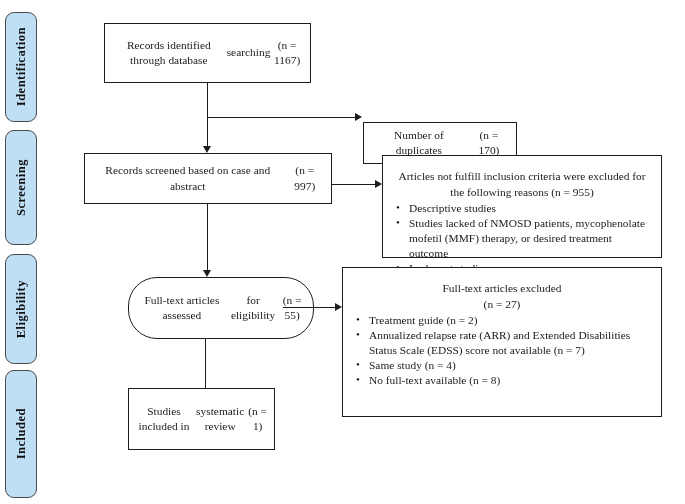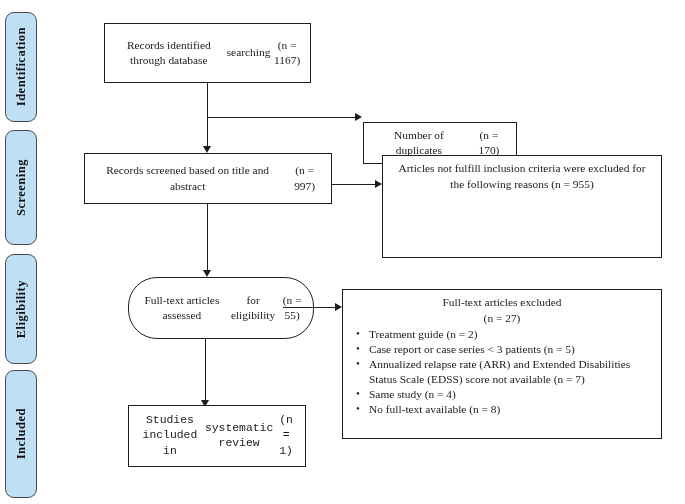--- a/index.html
+++ b/index.html
@@ -52,21 +52,21 @@
   }
   .box-center {
     display: flex;
     flex-direction: row;
     align-items: center;
     justify-content: center;
     text-align: center;
     padding: 3px 6px;
   }
   .box-list {
-    padding: 5px 7px 5px 7px;
+    padding: 13px 7px 5px 7px;
   }
   .box-list .head {
     text-align: center;
     margin-bottom: 1px;
   }
   .box-list ul {
     margin: 0;
     padding: 0;
     list-style: none;
   }
@@ -144,58 +144,62 @@
 
   <div class="hline" style="left:207px; top:117px; width:148px;"></div>
   <div class="arrow-right" style="left:355px; top:112.5px;"></div>
 
   <div class="box box-center" style="left:363px; top:96px; width:154px; height:42px;margin-top:26px;">
     <div>Number of duplicates</div>
     <div>(n = 170)</div>
   </div>
 
   <div class="box box-center" style="left:84px; top:153px; width:248px; height:51px;">
-    <div>Records screened based on title and abstract</div>
+    <div>Records screened based on case and abstract</div>
     <div>(n = 997)</div>
   </div>
 
   <div class="hline" style="left:332px; top:184px; width:43px;"></div>
   <div class="arrow-right" style="left:375px; top:179.5px;"></div>
 
   <div class="vline" style="left:207px; top:204px; width:0; height:66px;"></div>
   <div class="arrow-down" style="left:202.5px; top:270px;"></div>
 
   <div class="box box-list" style="left:382px; top:155px; width:280px; height:103px;">
     <div class="head">Articles not fulfill  inclusion  criteria were excluded for</div>
     <div class="head">the following  reasons (n = 955)</div>
+    <ul>
+      <li>Descriptive studies</li>
+      <li>Studies lacked of NMOSD patients, mycophenolate mofetil (MMF) therapy, or desired treatment outcome</li>
+      <li>Irrelevant studies</li>
+    </ul>
   </div>
 
   <div class="box box-center" style="left:128px; top:277px; width:186px; height:62px;border-radius:29px;">
     <div>Full-text articles assessed</div>
     <div>for eligibility</div>
     <div>(n = 55)</div>
   </div>
 
   <div class="hline" style="left:283px; top:307px; width:52px;"></div>
   <div class="arrow-right" style="left:335px; top:302.5px;"></div>
 
   <div class="vline" style="left:205px; top:339px; width:0; height:61px;"></div>
   <div class="arrow-down" style="left:200.5px; top:400px;"></div>
 
-  <div class="box box-list" style="left:342px; top:289px; width:320px; height:150px;">
+  <div class="box box-list" style="left:342px; top:267px; width:320px; height:150px;">
     <div class="head">Full-text articles excluded</div>
     <div class="head">(n = 27)</div>
     <ul>
       <li>Treatment guide (n = 2)</li>
-      <li>Case report or case series &lt; 3 patients (n = 5)</li>
       <li>Annualized relapse rate (ARR) and Extended Disabilities Status Scale (EDSS) score not available (n = 7)</li>
       <li>Same study (n = 4)</li>
       <li>No full-text available (n = 8)</li>
     </ul>
   </div>
 
-  <div class="box box-center" style="left:128px; top:405px; width:178px; height:62px;font-family:Liberation Mono, monospace;">
+  <div class="box box-center" style="left:128px; top:388px; width:147px; height:62px;">
     <div>Studies included in</div>
     <div>systematic review</div>
     <div>(n = 1)</div>
   </div>
 
 </div>
 
 </body></html>

